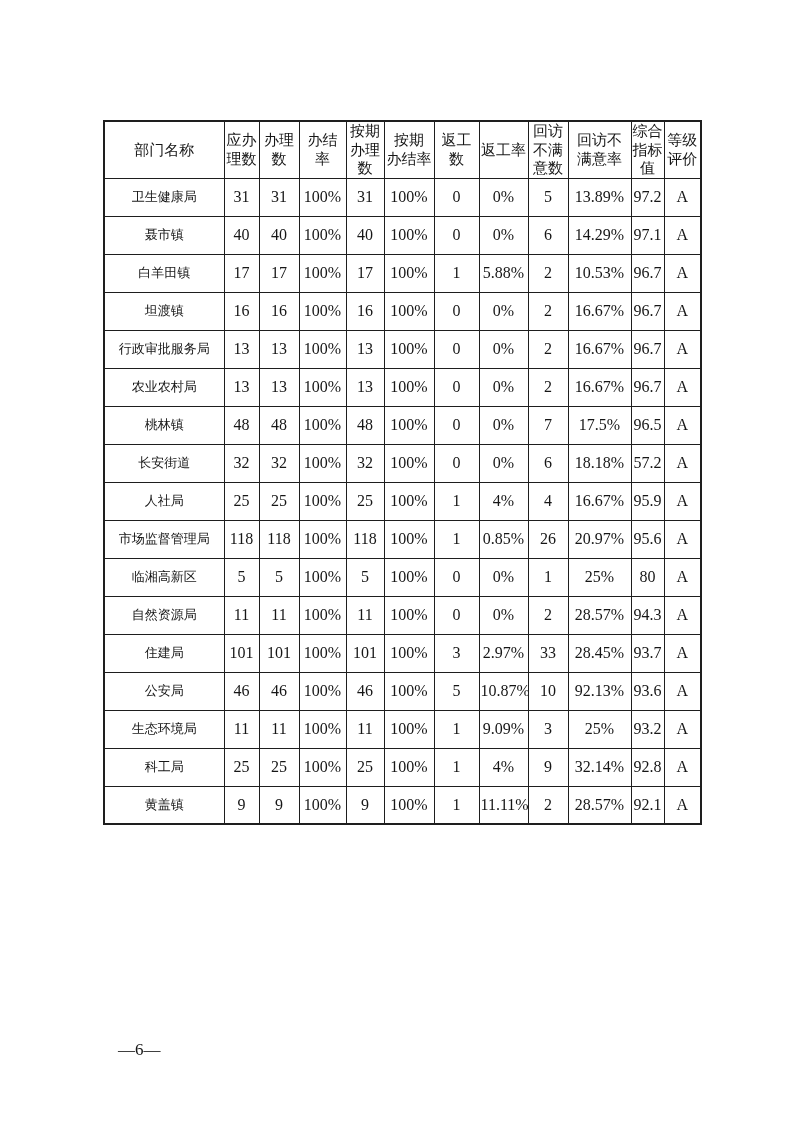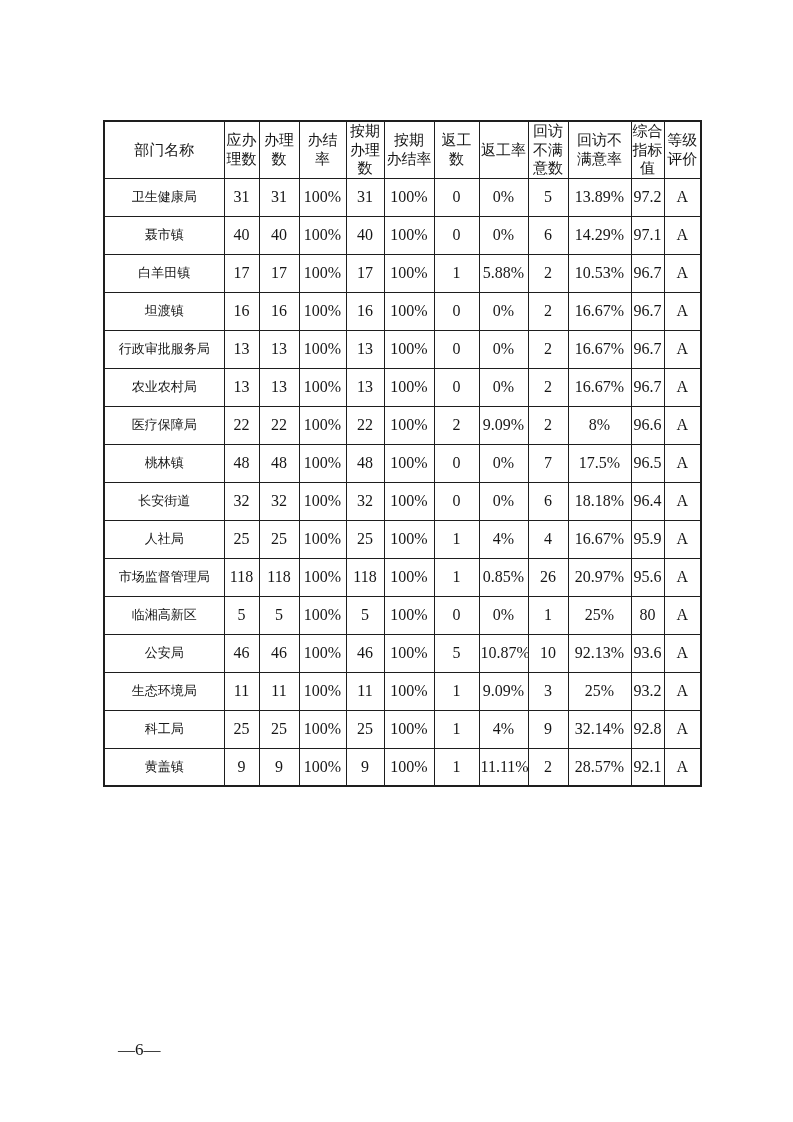--- a/index.html
+++ b/index.html
@@ -193,34 +193,20 @@
           <td>13</td>
           <td>100%</td>
           <td>0</td>
           <td>0%</td>
           <td>2</td>
           <td>16.67%</td>
           <td>96.7</td>
           <td>A</td>
         </tr>
         <tr>
-          <td class="name">医疗保障局</td>
-          <td>22</td>
-          <td>22</td>
-          <td>100%</td>
-          <td>22</td>
-          <td>100%</td>
-          <td>2</td>
-          <td>9.09%</td>
-          <td>2</td>
-          <td>8%</td>
-          <td>96.6</td>
-          <td>A</td>
-        </tr>
-        <tr>
           <td class="name">桃林镇</td>
           <td>48</td>
           <td>48</td>
           <td>100%</td>
           <td>48</td>
           <td>100%</td>
           <td>0</td>
           <td>0%</td>
           <td>7</td>
           <td>17.5%</td>
@@ -231,21 +217,21 @@
           <td class="name">长安街道</td>
           <td>32</td>
           <td>32</td>
           <td>100%</td>
           <td>32</td>
           <td>100%</td>
           <td>0</td>
           <td>0%</td>
           <td>6</td>
           <td>18.18%</td>
-          <td>96.4</td>
+          <td>57.2</td>
           <td>A</td>
         </tr>
         <tr>
           <td class="name">人社局</td>
           <td>25</td>
           <td>25</td>
           <td>100%</td>
           <td>25</td>
           <td>100%</td>
           <td>1</td>
@@ -277,20 +263,48 @@
           <td>5</td>
           <td>100%</td>
           <td>0</td>
           <td>0%</td>
           <td>1</td>
           <td>25%</td>
           <td>80</td>
           <td>A</td>
         </tr>
         <tr>
+          <td class="name">自然资源局</td>
+          <td>11</td>
+          <td>11</td>
+          <td>100%</td>
+          <td>11</td>
+          <td>100%</td>
+          <td>0</td>
+          <td>0%</td>
+          <td>2</td>
+          <td>28.57%</td>
+          <td>94.3</td>
+          <td>A</td>
+        </tr>
+        <tr>
+          <td class="name">住建局</td>
+          <td>101</td>
+          <td>101</td>
+          <td>100%</td>
+          <td>101</td>
+          <td>100%</td>
+          <td>3</td>
+          <td>2.97%</td>
+          <td>33</td>
+          <td>28.45%</td>
+          <td>93.7</td>
+          <td>A</td>
+        </tr>
+        <tr>
           <td class="name">公安局</td>
           <td>46</td>
           <td>46</td>
           <td>100%</td>
           <td>46</td>
           <td>100%</td>
           <td>5</td>
           <td>10.87%</td>
           <td>10</td>
           <td>92.13%</td>

